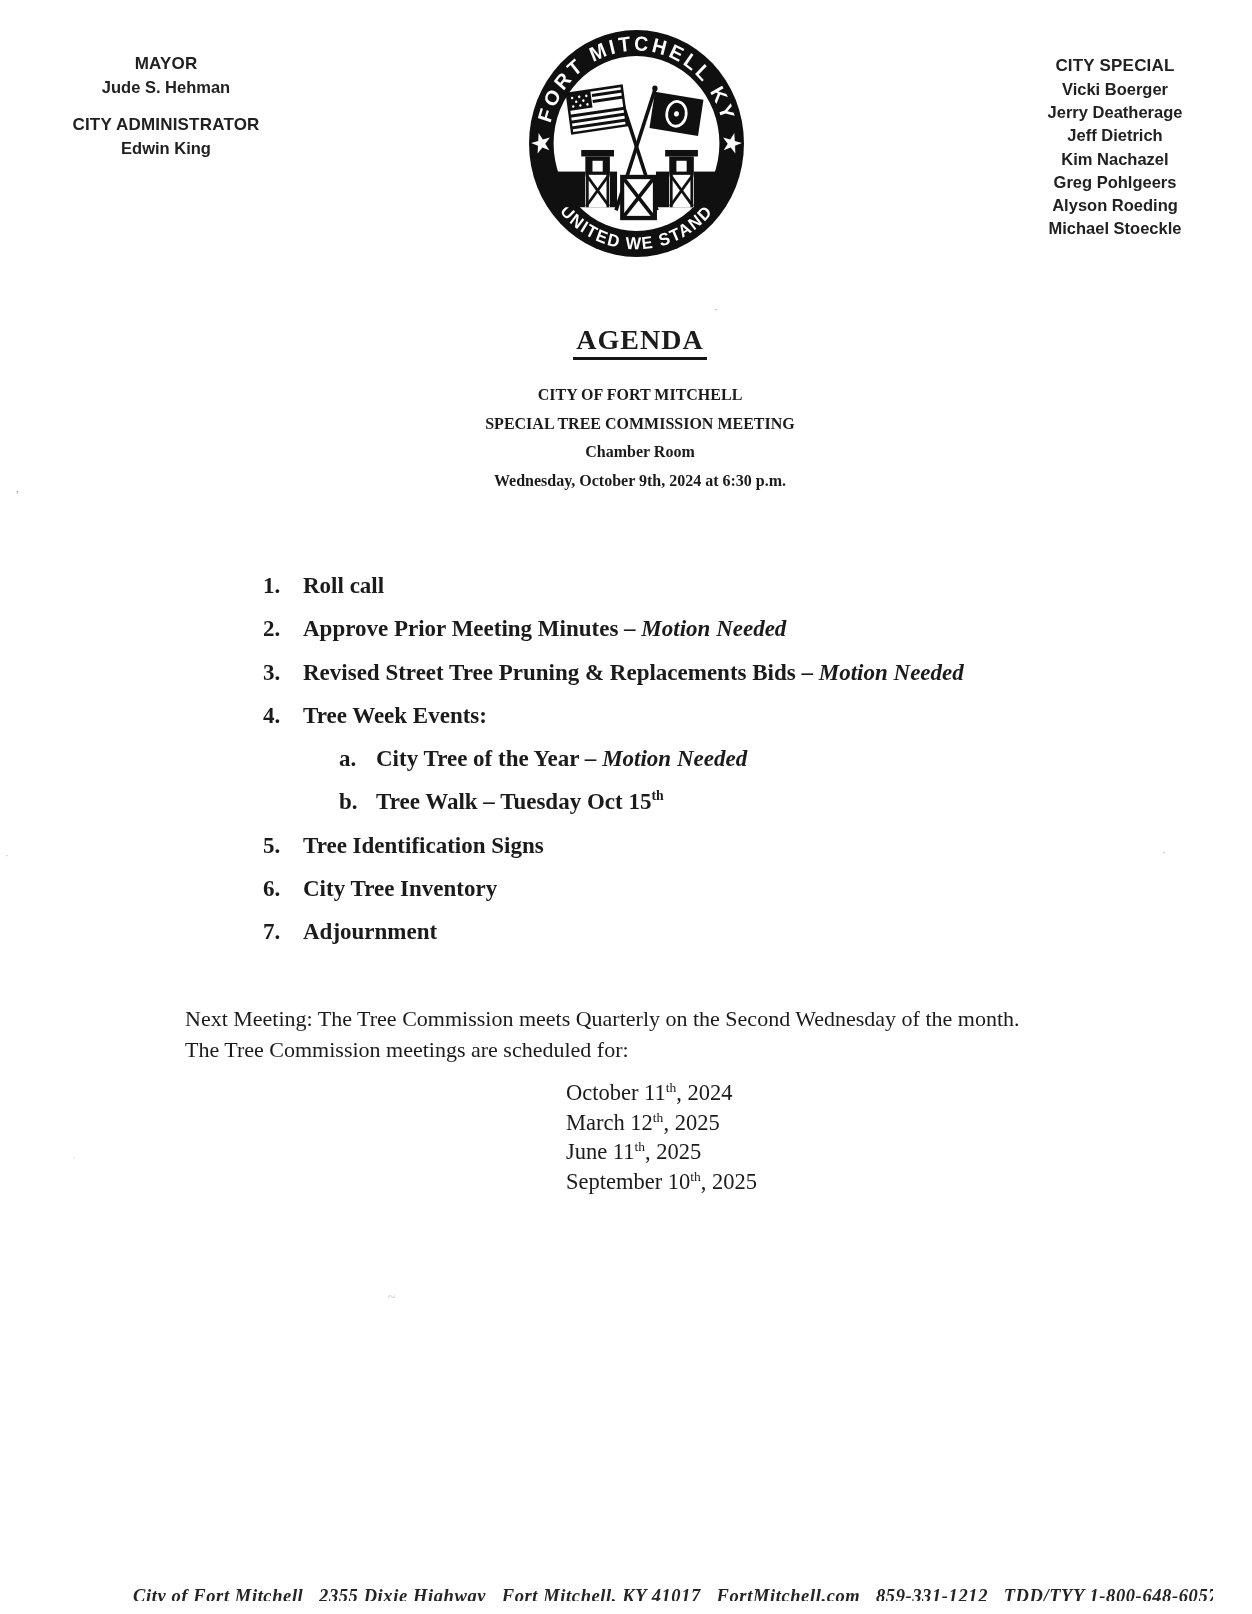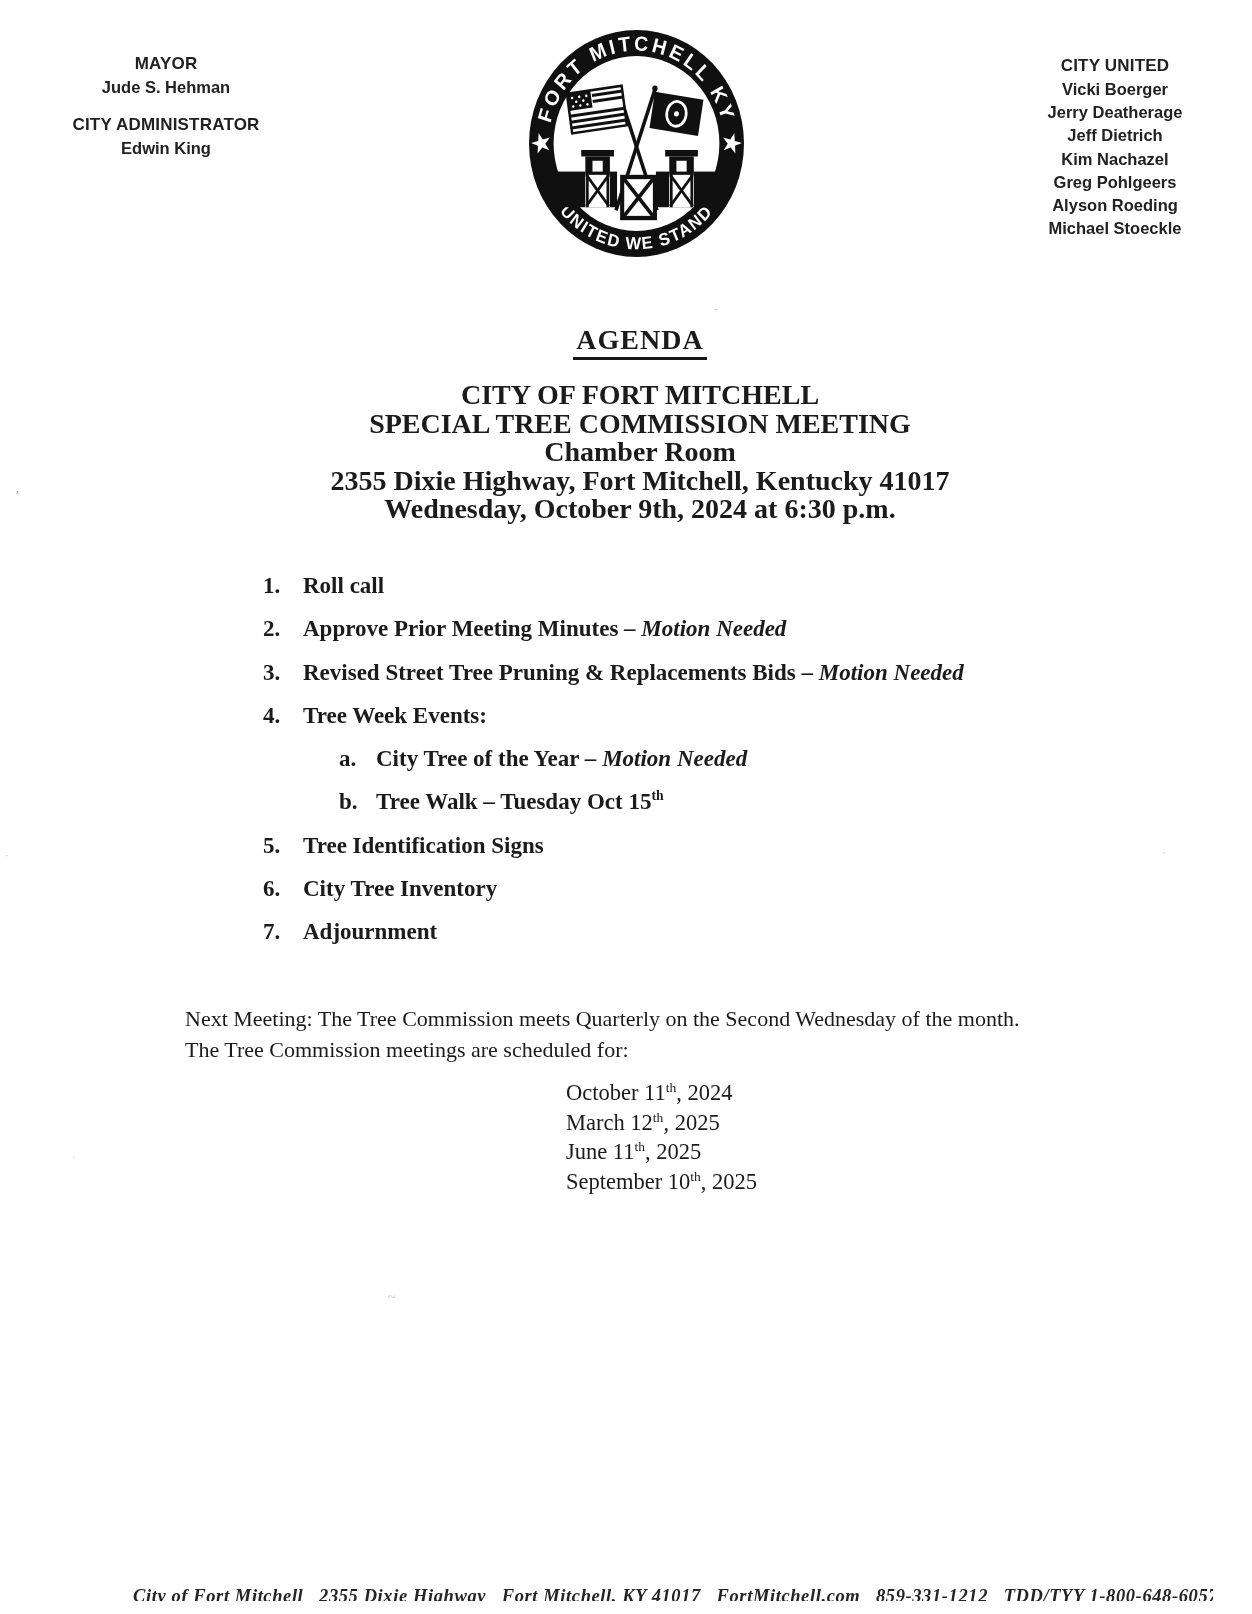--- a/index.html
+++ b/index.html
@@ -21,21 +21,21 @@
   .seal { position:absolute; left:528px; top:29px; width:217px; height:229px; }
   .sealTop { font:700 19px "Liberation Sans", sans-serif; fill:#ffffff; letter-spacing:3px; }
   .sealBot { font:700 16px "Liberation Sans", sans-serif; fill:#ffffff; letter-spacing:1.5px; }
   
   .center-col { position:absolute; left:28px; width:1224px; text-align:center; }
   .doc-title-wrap { top:324px; }
   .doc-title {
     display:inline-block; font-size:28px; font-weight:bold; line-height:32px;
     letter-spacing:1px; border-bottom:3px solid #161616; padding:0 3px 1px 3px;
   }
-  .meeting-info { top:381px; font-size:28px; font-weight:bold; line-height:28.6px; }
+  .meeting-info { top:381px; font-size:16px; font-weight:bold; line-height:28.6px; }
   
   .items { position:absolute; left:263px; top:572px; width:860px; }
   .row { display:flex; font-size:23px; font-weight:bold; line-height:27px; margin-bottom:16.3px; }
   .row .num { width:40px; flex:0 0 40px; }
   .row.sub { padding-left:76px; }
   .row.sub .num { width:37px; flex:0 0 37px; }
   .it { font-style:italic; }
   sup.sp { font-size:0.6em; vertical-align:super; line-height:0; }
   
   .next { position:absolute; left:185px; top:1004px; width:900px; font-size:22px; line-height:30.5px; }
@@ -146,39 +146,38 @@
         <rect x="145" y="122" width="10" height="10" fill="#ffffff"></rect>
 
         <rect x="92" y="137" width="32" height="38" fill="#ffffff" stroke="#101010" stroke-width="4"></rect>
         <line x1="94" y1="139" x2="122" y2="173" stroke="#101010" stroke-width="3.6"></line>
         <line x1="122" y1="139" x2="94" y2="173" stroke="#101010" stroke-width="3.6"></line>
       </g>
     </svg>
   </div>
 
   <div class="hdr-block hdr-right">
-    <div class="hdr-title">CITY UNITED</div>
+    <div class="hdr-title">CITY SPECIAL</div>
     <div class="hdr-name">Vicki Boerger</div>
     <div class="hdr-name">Jerry Deatherage</div>
     <div class="hdr-name">Jeff Dietrich</div>
     <div class="hdr-name">Kim Nachazel</div>
     <div class="hdr-name">Greg Pohlgeers</div>
     <div class="hdr-name">Alyson Roeding</div>
     <div class="hdr-name">Michael Stoeckle</div>
   </div>
 
   <div class="center-col doc-title-wrap">
     <span class="doc-title">AGENDA</span>
   </div>
 
   <div class="center-col meeting-info">
     <div>CITY OF FORT MITCHELL</div>
     <div>SPECIAL TREE COMMISSION MEETING</div>
     <div>Chamber Room</div>
-    <div>2355 Dixie Highway, Fort Mitchell, Kentucky 41017</div>
     <div>Wednesday, October 9th, 2024 at 6:30 p.m.</div>
   </div>
 
   <div class="items">
     <div class="row">
       <span class="num">1.</span>
       <span class="txt"><span>Roll call</span><span class="it"></span><sup class="sp"></sup></span>
     </div>
     <div class="row">
       <span class="num">2.</span>

